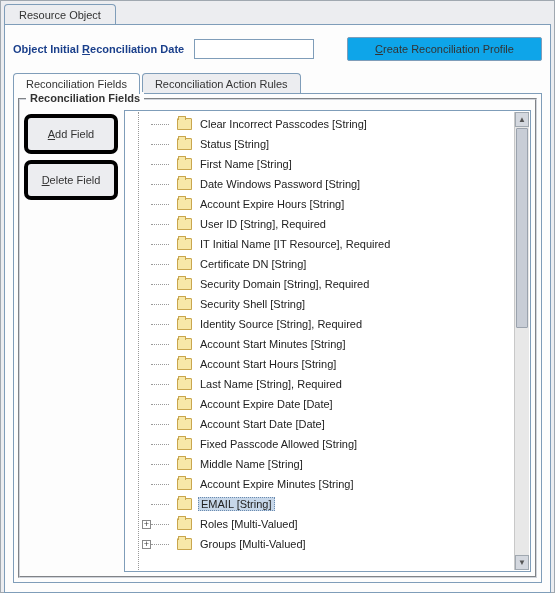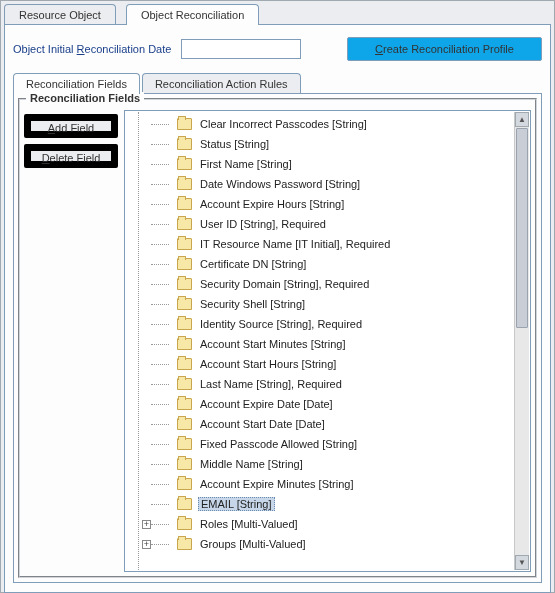--- a/index.html
+++ b/index.html
@@ -46,21 +46,21 @@
     padding: 8px 8px 8px 8px;
   }
   .top-row {
     display: flex;
     align-items: center;
     padding: 4px 0 10px 0;
     gap: 8px;
   }
   .top-label {
     color: #1a3f8b;
-    font-weight: normal;
+    font-weight: bold;
     font-size: 11px;
     padding-right: 2px;
   }
   .top-label u { text-decoration: underline; }
   .date-input {
     border: 1px solid #7f9db9;
     height: 20px;
     width: 120px;
     background: #fff;
     font-size: 11px;
@@ -125,25 +125,25 @@
     gap: 6px;
   }
   .btn-col {
     display: flex;
     flex-direction: column;
     gap: 6px;
     padding-top: 4px;
     width: 94px;
   }
   .action-btn {
-    height: 24px;
+    height: 40px;
     width: 94px;
     background: #ecedf0;
-    border: 7px solid #000000;
-    border-radius: 2px;
+    border: 4px solid #000000;
+    border-radius: 7px;
     font-size: 11px;
     cursor: pointer;
     color: #333;
   }
   .action-btn u { text-decoration: underline; }
   .tree-pane {
     flex: 1;
     border: 1px solid #7f9db9;
     background: #fff;
     height: 462px;
@@ -266,21 +266,20 @@
     border-left: 1px dotted #999;
   }
 </style>
 </head>
 <body>
 
 <div class="window">
 
   <div class="outer-tabs">
     <div class="outer-tab">Resource Object</div>
-    <div class="outer-tab active">Object Reconciliation</div>
   </div>
 
   <div class="outer-content">
 
     <div class="top-row">
       <span class="top-label">
         <span>Object Initial </span><u>R</u><span>econciliation Date</span>
       </span>
       <input class="date-input" type="text" value="" style="">
       <button class="create-btn">
@@ -344,21 +343,21 @@
                   <div class="tree-row">
                     <span class="tree-expander hidden">+</span>
                     <span class="tree-dash"></span>
                     <span class="folder-icon"></span>
                     <span class="tree-label">User ID [String], Required</span>
                   </div>
                   <div class="tree-row">
                     <span class="tree-expander hidden">+</span>
                     <span class="tree-dash"></span>
                     <span class="folder-icon"></span>
-                    <span class="tree-label">IT Resource Name [IT Initial], Required</span>
+                    <span class="tree-label">IT Initial Name [IT Resource], Required</span>
                   </div>
                   <div class="tree-row">
                     <span class="tree-expander hidden">+</span>
                     <span class="tree-dash"></span>
                     <span class="folder-icon"></span>
                     <span class="tree-label">Certificate DN [String]</span>
                   </div>
                   <div class="tree-row">
                     <span class="tree-expander hidden">+</span>
                     <span class="tree-dash"></span>

